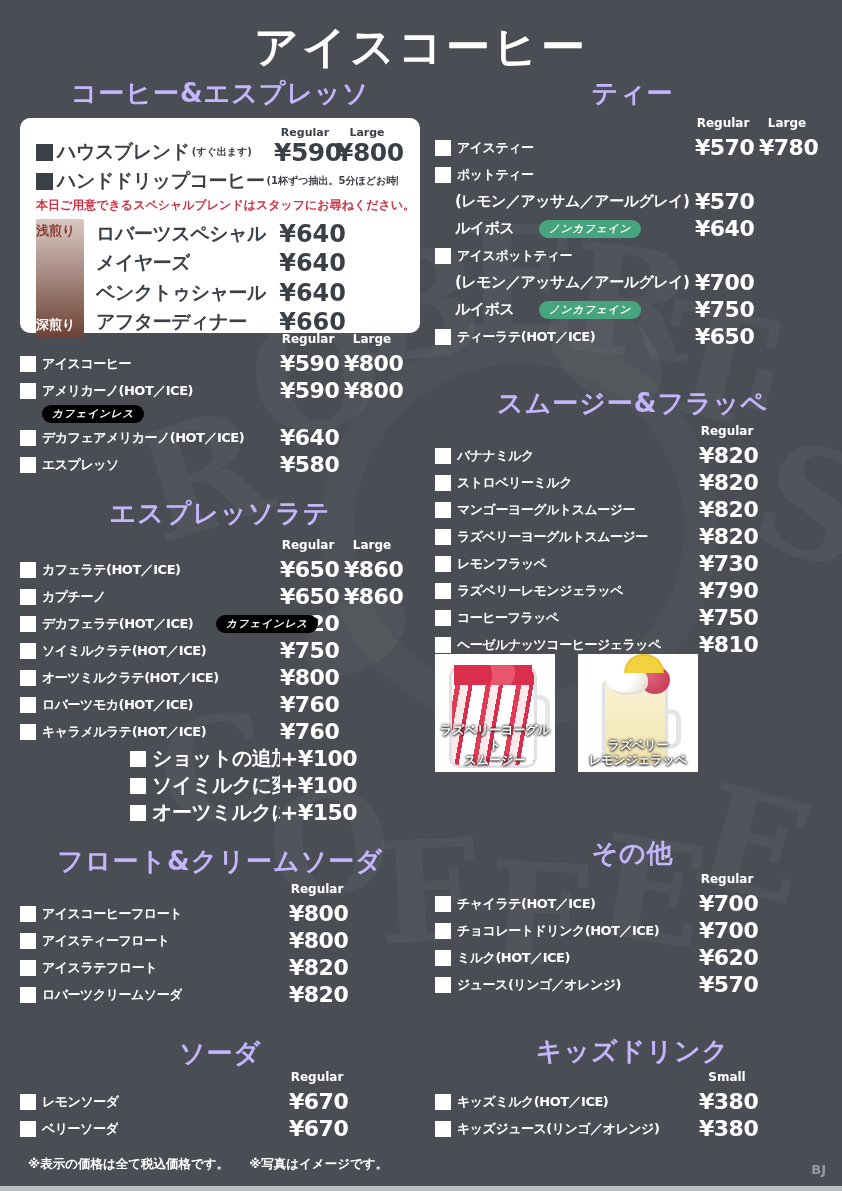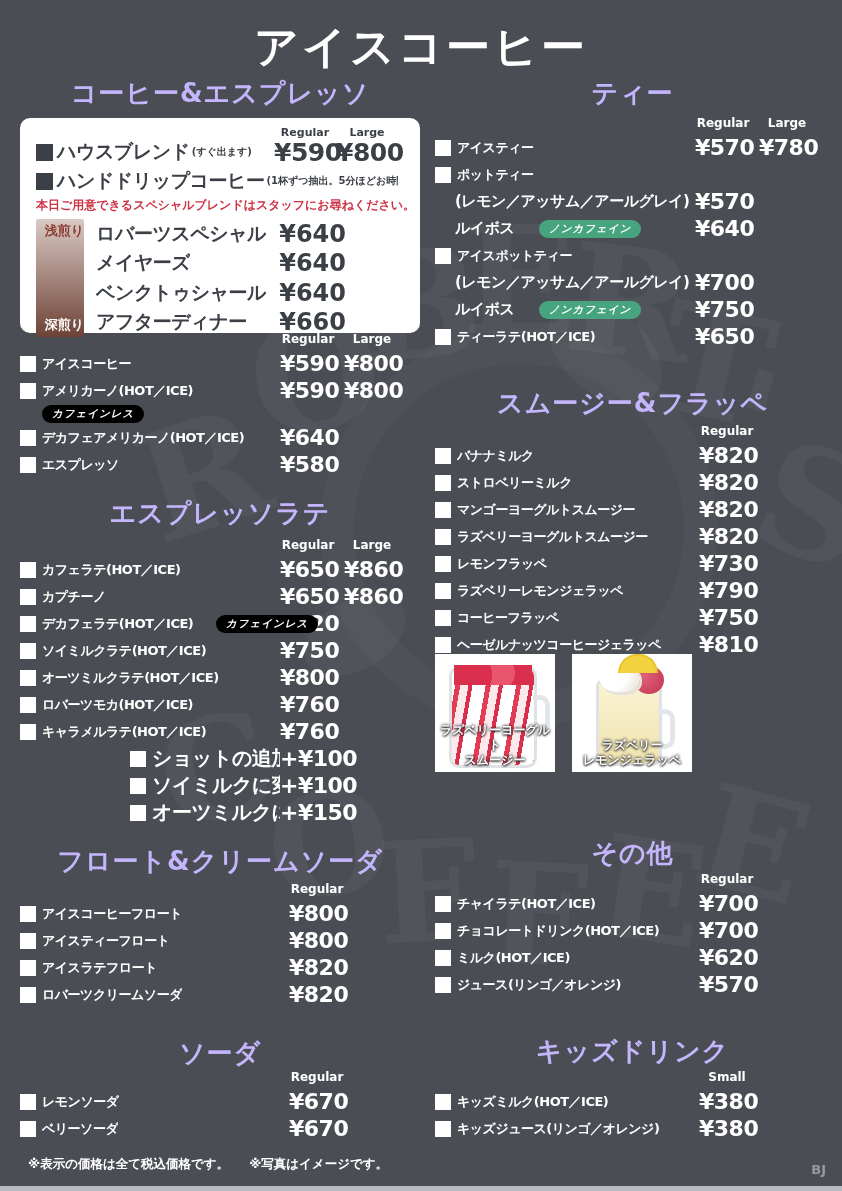--- a/index.html
+++ b/index.html
@@ -65,30 +65,30 @@
   .card-row{display:flex;align-items:center;height:26px;padding-right:6px;}
   .card-row .bullet{width:17px;height:17px;background:#3b3f46;margin-right:4px;flex:none;}
   .card-row .lab{font-size:19px;font-weight:bold;white-space:nowrap;letter-spacing:-0.5px;}
   .card-row .note{font-size:10px;font-weight:bold;margin-left:2px;white-space:nowrap;flex:0 1 auto;min-width:0;overflow:hidden;}
   .card-row .spacer{flex:1 0 0;min-width:0;}
   .card-row .pcol{width:62px;text-align:right;font-size:25px;font-weight:bold;flex:none;letter-spacing:-0.5px;}
   .card-row.handdrip{height:28px;margin-top:2px;}
   .card-notice{color:#cc3344;font-size:12px;font-weight:bold;text-align:center;margin:2px 0 5px;white-space:nowrap;}
   .roast-wrap{display:flex;}
   .roast-bar{width:48px;height:118px;background:linear-gradient(#d8c9c3,#6e4236);position:relative;flex:none;border-radius:2px;}
-  .roast-label{position:absolute;left:0;width:100%;text-align:right;font-size:13px;font-weight:bold;}
+  .roast-label{position:absolute;left:0;width:100%;text-align:left;font-size:13px;font-weight:bold;}
   .roast-label.top{top:3px;color:#8b3a30;}
   .roast-label.bottom{bottom:3px;color:#fff;}
   .blend-list{flex:1;display:flex;flex-direction:column;justify-content:space-between;padding-left:12px;}
   .blend-row{display:flex;align-items:center;height:29px;}
   .blend-row .name{flex:0 1 auto;min-width:0;overflow:hidden;font-size:19px;font-weight:bold;white-space:nowrap;letter-spacing:-0.5px;}
   .blend-row .bspacer{flex:1 0 0;min-width:0;}
   .blend-row .price{width:70px;text-align:right;font-size:24px;font-weight:bold;margin-right:58px;flex:none;}
   
-  #photos{position:absolute;left:0;top:654px;width:100%;display:flex;gap:17px;}
+  #photos{position:absolute;left:0;top:654px;width:100%;display:flex;gap:23px;}
   .photo{width:120px;height:118px;background:#fff;position:relative;overflow:hidden;flex:none;}
   .photo .jar{position:absolute;left:24px;top:26px;width:66px;height:86px;border:3px solid #dfe2e5;
               border-radius:6px 6px 10px 10px;box-sizing:border-box;}
   .photo .jar:after{content:"";position:absolute;right:-16px;top:26px;width:12px;height:30px;
                     border:5px solid #e3e5e8;border-left:none;border-radius:0 10px 10px 0;}
   .photo.raspberry-yogurt .jar{left:14px;top:12px;width:88px;height:102px;border-radius:10px;
     background:repeating-linear-gradient(100deg,#fff 0 6px,#e43b55 6px 11px,#fbe9ec 11px 19px,#d92f4c 19px 23px,#fff 23px 30px);}
   .photo.raspberry-yogurt .jar:before{content:"";position:absolute;left:2px;top:-4px;right:2px;height:20px;
     background:radial-gradient(circle at 20% 50%,#d92f4c 0 35%,transparent 36%),
                radial-gradient(circle at 55% 40%,#e8556d 0 40%,transparent 41%),

